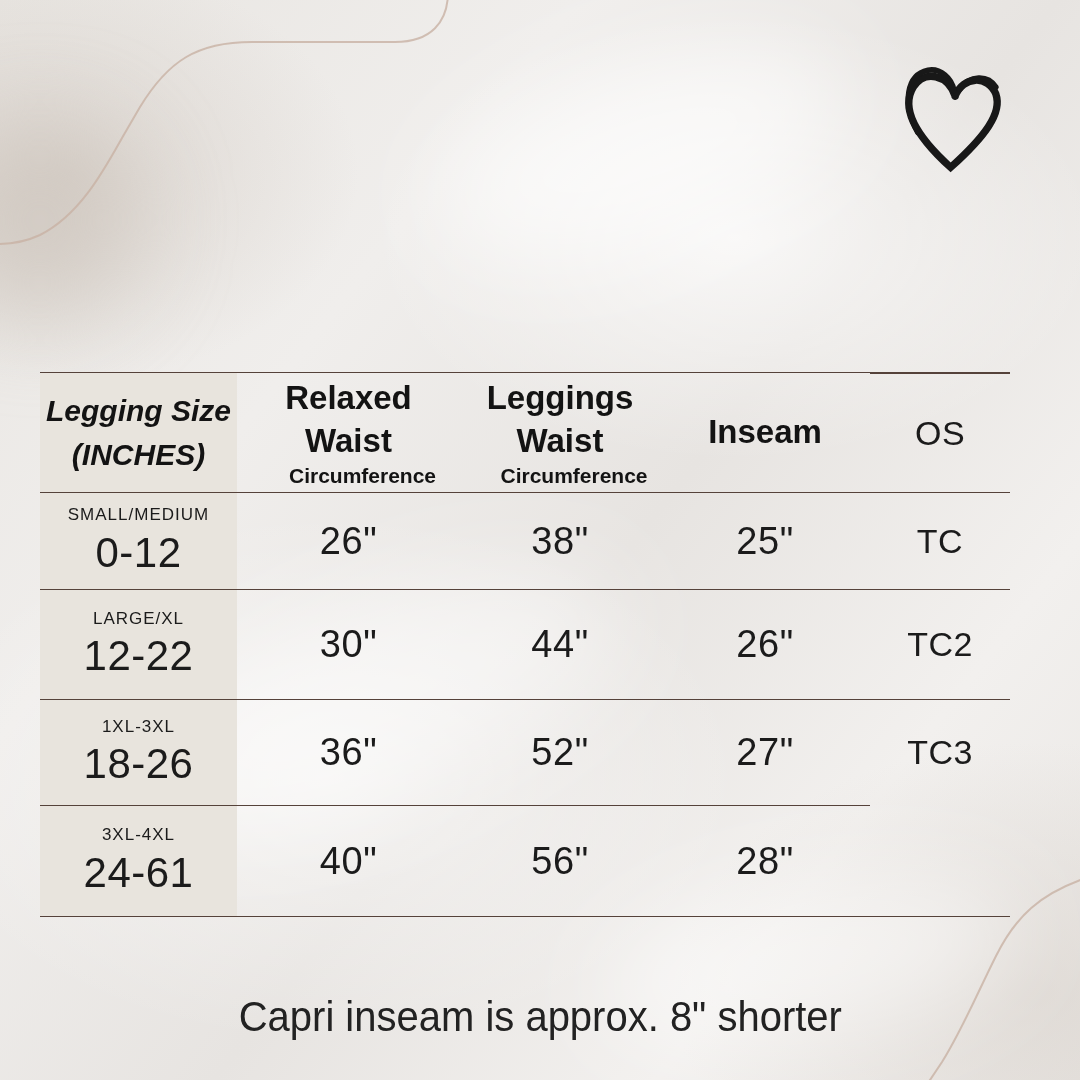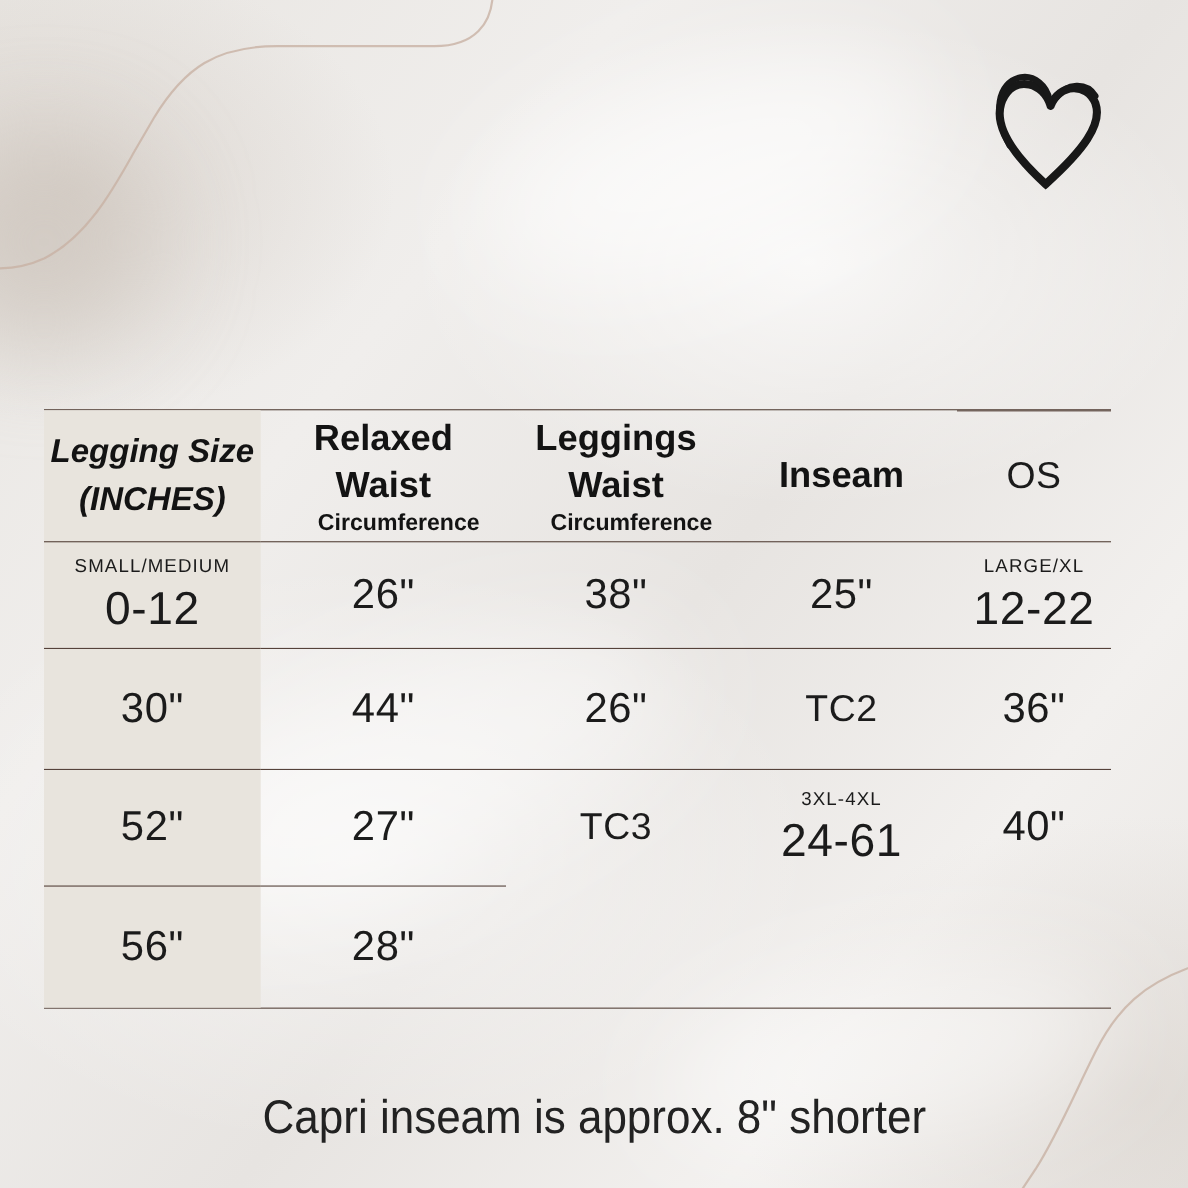--- a/index.html
+++ b/index.html
@@ -119,35 +119,42 @@
       <span class="cell-value">26"</span>
     </div>
     <div class="cell rline">
       <span class="cell-value">38"</span>
     </div>
     <div class="cell rline">
       <span class="cell-value">25"</span>
     </div>
 
     <div class="cell rline">
+      <span class="cell-size-label">TC</span>
+    </div>
+    <div class="cell rline">
       <span class="range-small">LARGE/XL</span>
       <span class="range-big">12-22</span>
     </div>
     <div class="cell rline">
       <span class="cell-value">30"</span>
     </div>
     <div class="cell rline">
       <span class="cell-value">44"</span>
     </div>
     <div class="cell rline">
       <span class="cell-value">26"</span>
     </div>
 
     <div class="cell rline">
       <span class="cell-size-label">TC2</span>
+    </div>
+    <div class="cell rline">
+      <span class="range-small">1XL-3XL</span>
+      <span class="range-big">18-26</span>
     </div>
     <div class="cell rline">
       <span class="cell-value">36"</span>
     </div>
     <div class="cell rline">
       <span class="cell-value">52"</span>
     </div>
     <div class="cell rline">
       <span class="cell-value">27"</span>
     </div>

